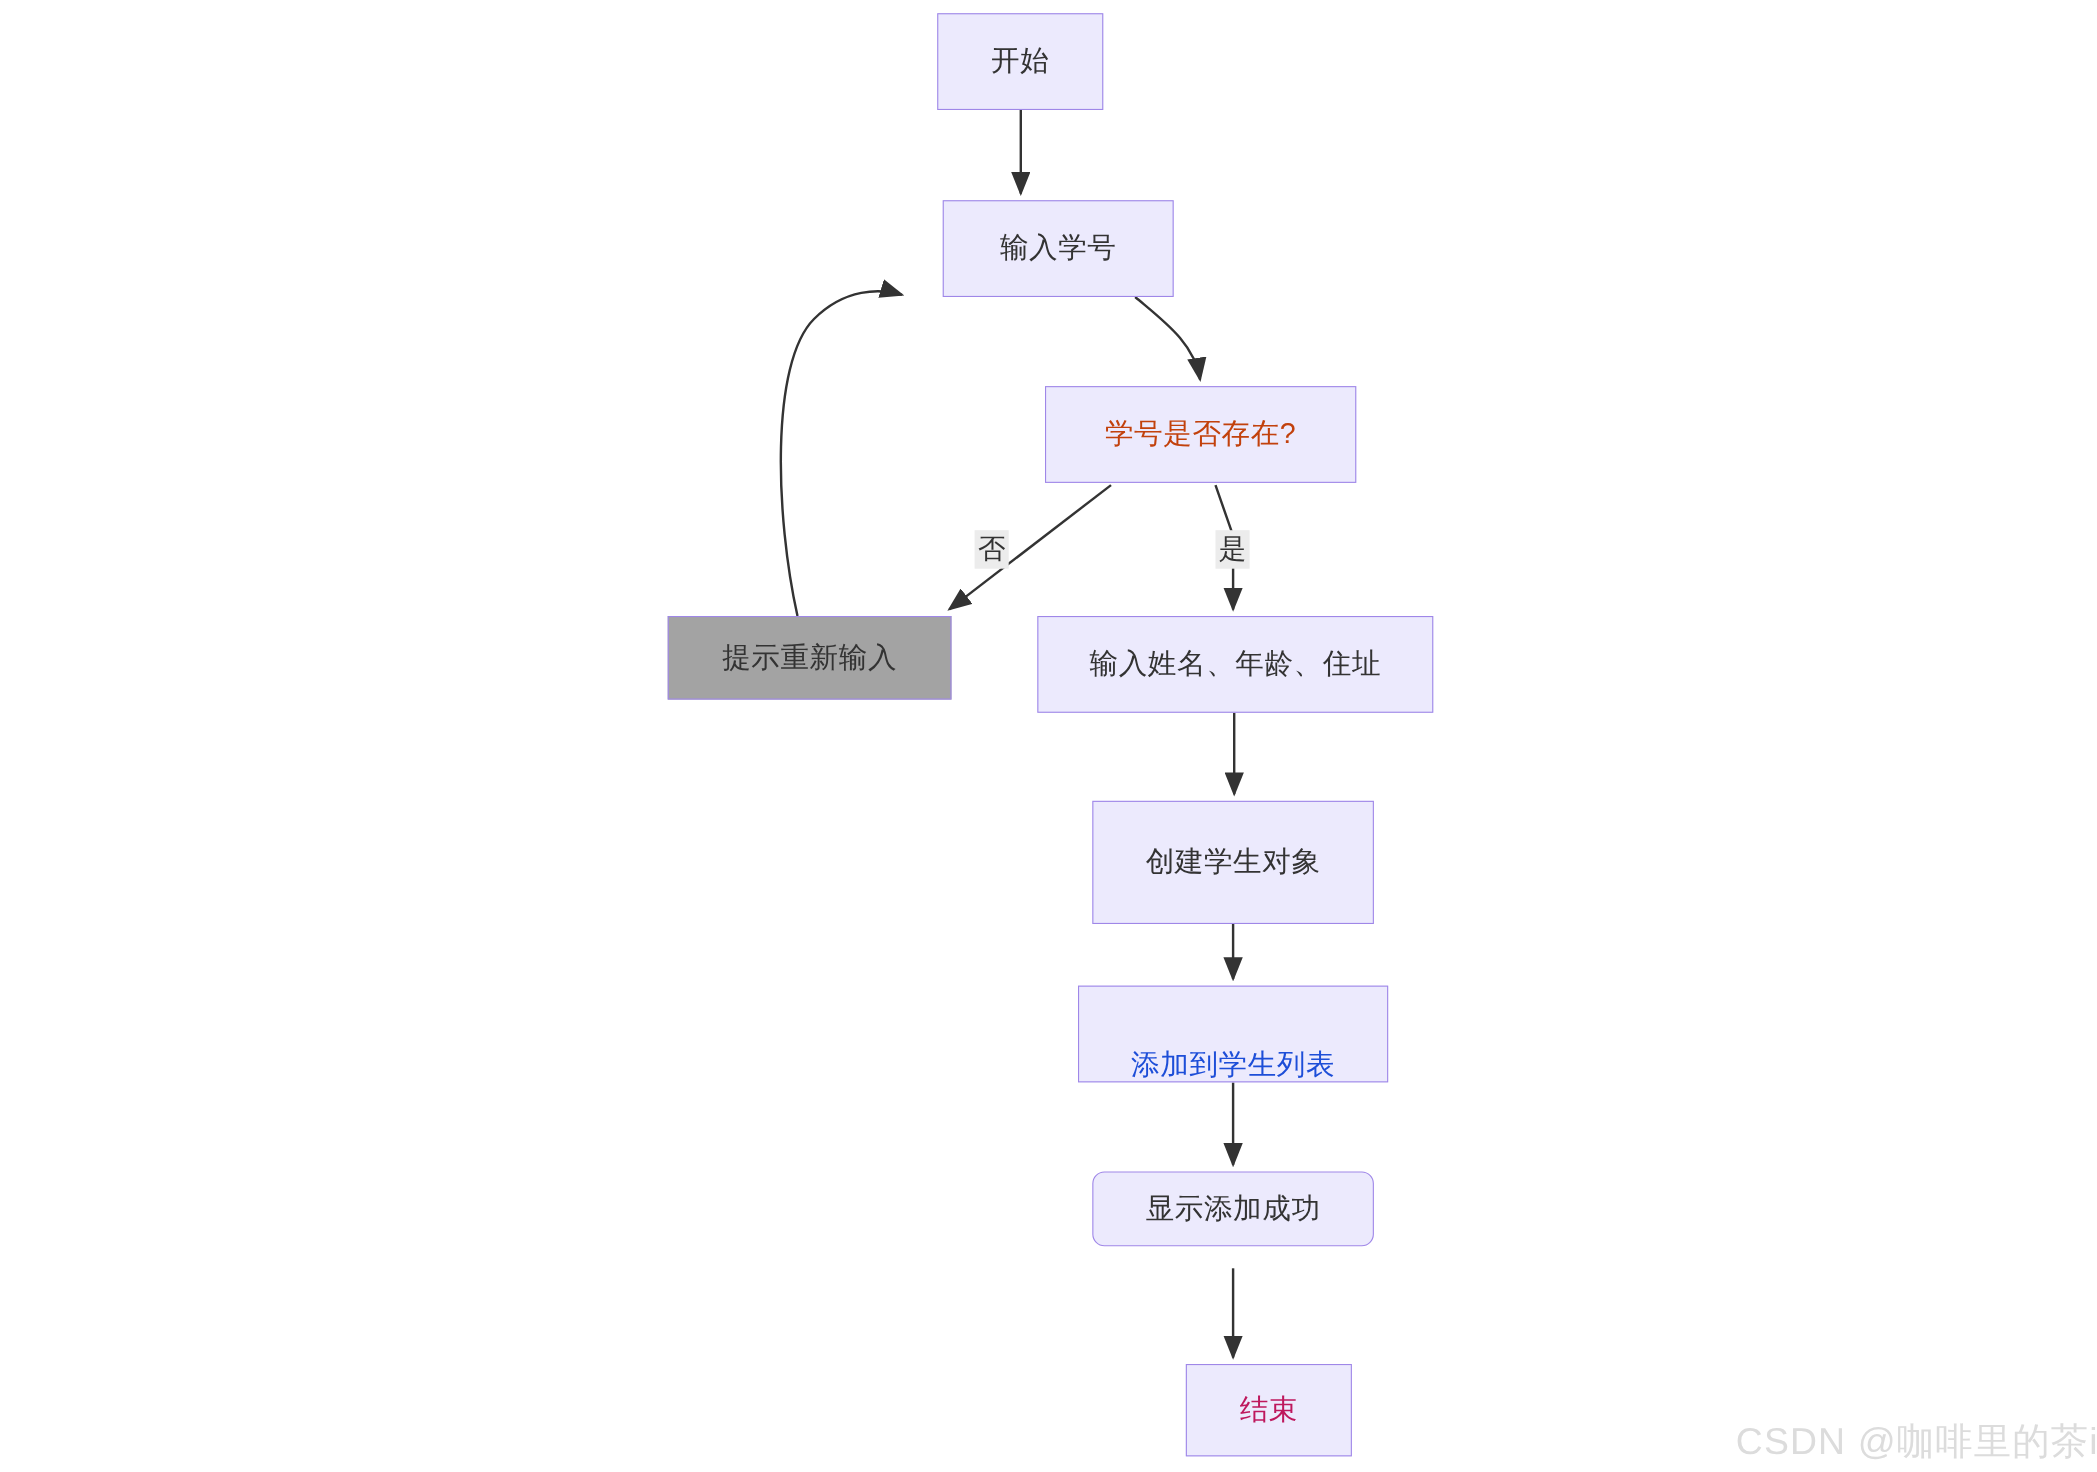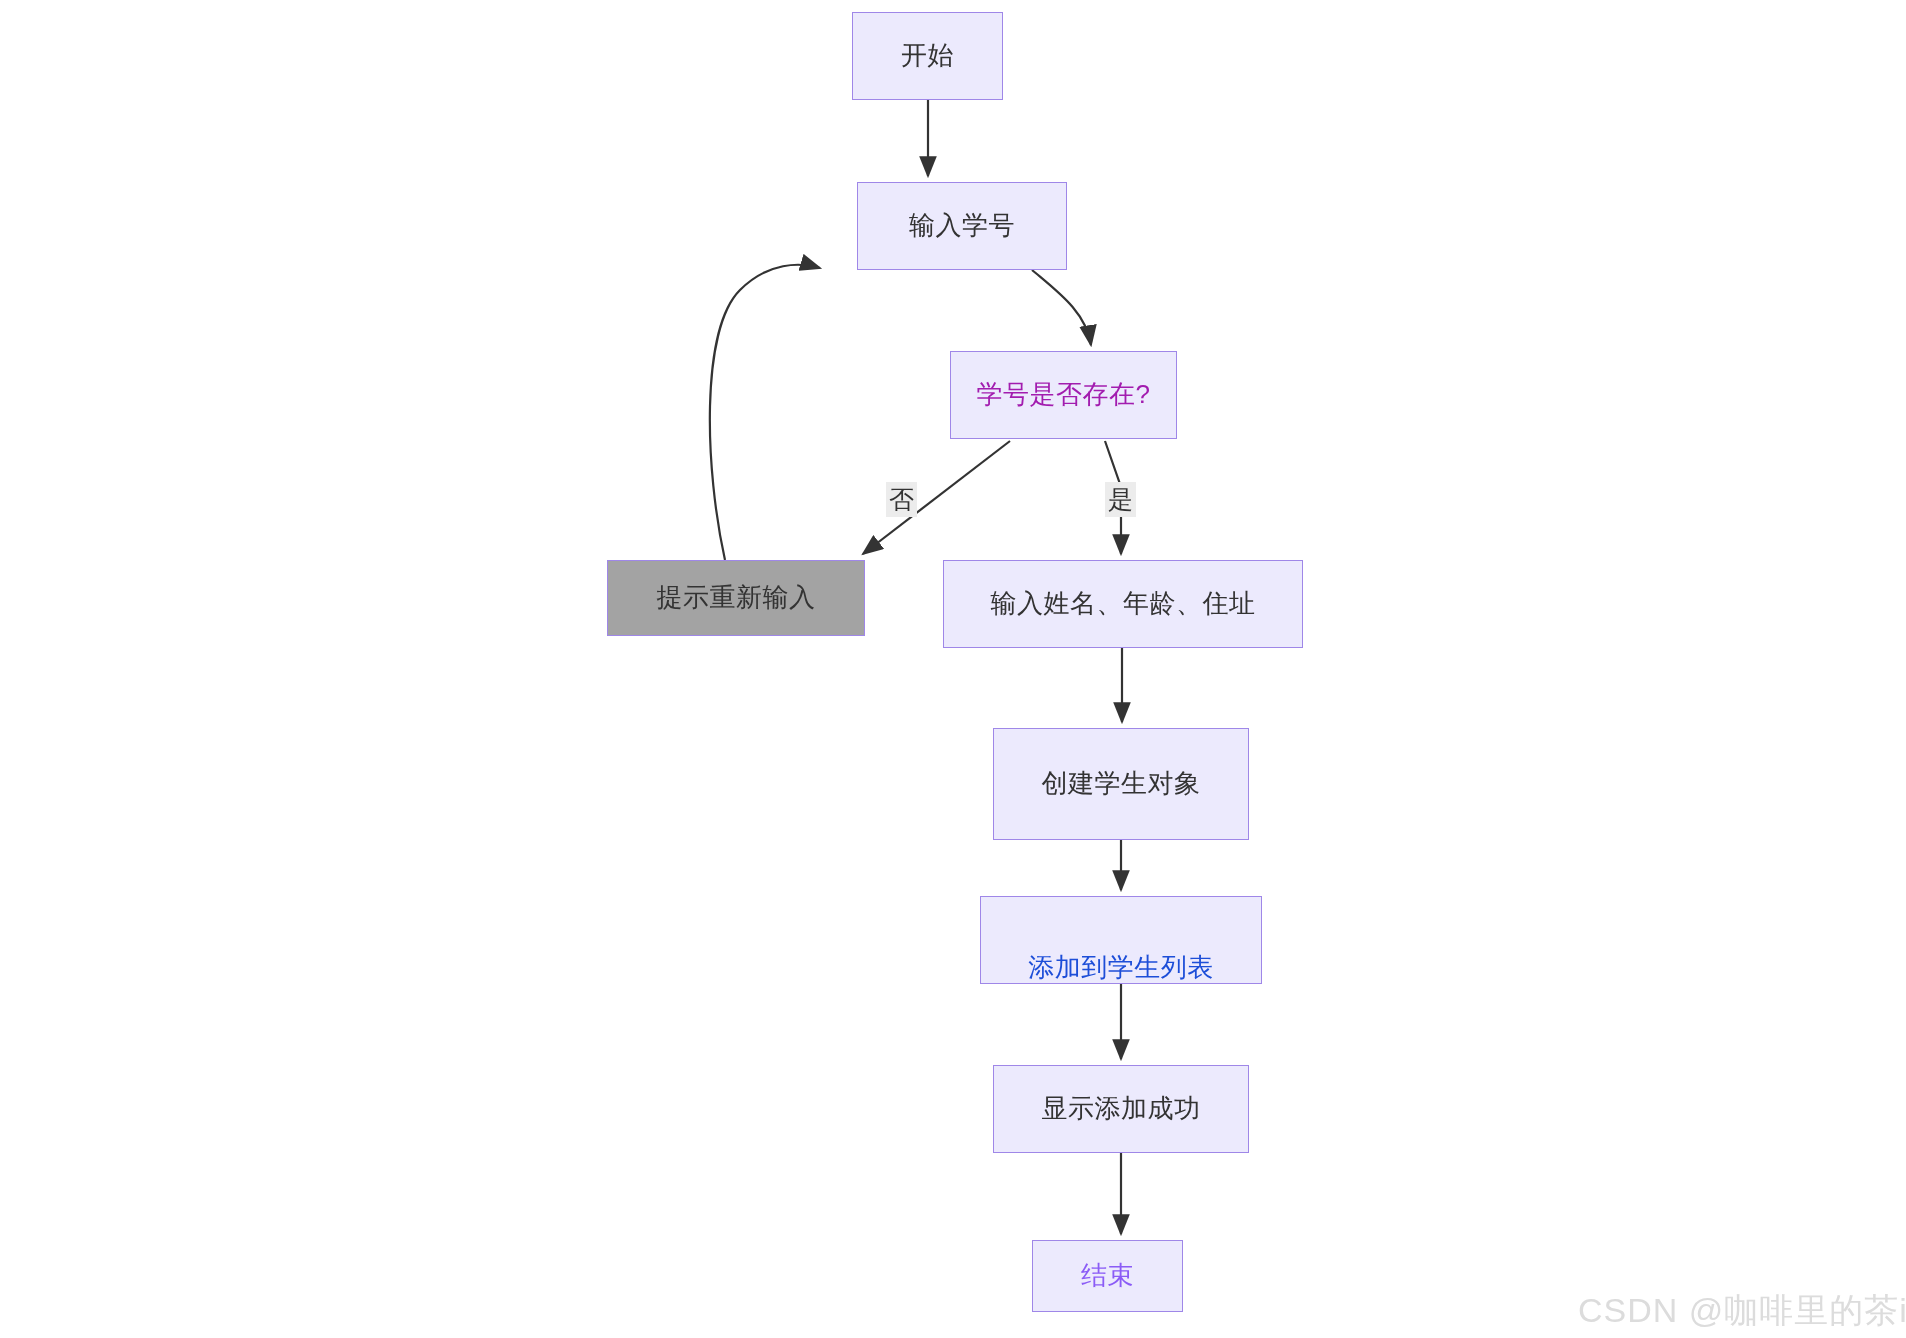--- a/index.html
+++ b/index.html
@@ -101,39 +101,39 @@
 
     <path d="M 1121,1153 L 1121,1234" fill="none" stroke="#333333" stroke-width="2.2" marker-end="url(#arrowhead)"></path>
   </svg>
 
   <div class="node-box" id="node-start" style="left: 852px; top: 12px; width: 151px; height: 88px; background: rgb(236, 234, 253); border-color: rgb(159, 135, 232); color: rgb(51, 51, 51);">
       <span>开始</span>
     </div>
   <div class="node-box" id="node-input-id" style="left: 825px; top: 182px; width: 210px; height: 88px; background: rgb(236, 234, 253); border-color: rgb(159, 135, 232); color: rgb(51, 51, 51); margin-left: 32px;">
       <span>输入学号</span>
     </div>
-  <div class="node-box" id="node-decide" style="left: 950px; top: 351px; width: 227px; height: 88px; background: rgb(236, 234, 253); border-color: rgb(159, 135, 232); color: #a21caf;">
+  <div class="node-box" id="node-decide" style="left: 950px; top: 351px; width: 283px; height: 88px; background: rgb(236, 234, 253); border-color: rgb(159, 135, 232); color: #c2410c;">
       <span>学号是否存在?</span>
     </div>
   <div class="node-box" id="node-retry" style="left: 607px; top: 560px; width: 258px; height: 76px; background: #a3a3a3; border-color: rgb(159, 135, 232); color: rgb(51, 51, 51);">
       <span>提示重新输入</span>
     </div>
   <div class="node-box" id="node-input-info" style="left: 943px; top: 560px; width: 360px; height: 88px; background: rgb(236, 234, 253); border-color: rgb(159, 135, 232); color: rgb(51, 51, 51);">
       <span>输入姓名、年龄、住址</span>
     </div>
   <div class="node-box" id="node-create" style="left: 993px; top: 728px; width: 256px; height: 112px; background: rgb(236, 234, 253); border-color: rgb(159, 135, 232); color: rgb(51, 51, 51);">
       <span>创建学生对象</span>
     </div>
   <div class="node-box" id="node-add-list" style="left: 980px; top: 896px; width: 282px; height: 88px; background: rgb(236, 234, 253); border-color: rgb(159, 135, 232); color: #1d4ed8; align-items: flex-end;">
       <span>添加到学生列表</span>
     </div>
-  <div class="node-box" id="node-success" style="left: 993px; top: 1065px; width: 256px; height: 88px; background: rgb(236, 234, 253); border-color: rgb(159, 135, 232); color: rgb(51, 51, 51);">
+  <div class="node-box" id="node-success" style="left: 993px; top: 1065px; width: 256px; height: 68px; background: rgb(236, 234, 253); border-color: rgb(159, 135, 232); color: rgb(51, 51, 51); border-radius: 11px;">
       <span>显示添加成功</span>
     </div>
-  <div class="node-box" id="node-end" style="left: 1032px; top: 1240px; width: 151px; height: 72px; background: rgb(236, 234, 253); border-color: rgb(159, 135, 232); color: #8b5cf6;">
+  <div class="node-box" id="node-end" style="left: 1078px; top: 1240px; width: 151px; height: 84px; background: rgb(236, 234, 253); border-color: rgb(159, 135, 232); color: #be185d;">
       <span>结束</span>
     </div>
 
   <div class="edge-label" id="label-no" style="left: 886px; top: 482px; background: rgb(236, 236, 236); color: rgb(51, 51, 51);">否</div>
   <div class="edge-label" id="label-yes" style="left: 1105px; top: 482px; background: rgb(236, 236, 236); color: rgb(51, 51, 51);">是</div>
 
   <div class="watermark" id="watermark" style="left: 1578px; top: 1288px;">CSDN @咖啡里的茶i</div>
 
 </div>
 

